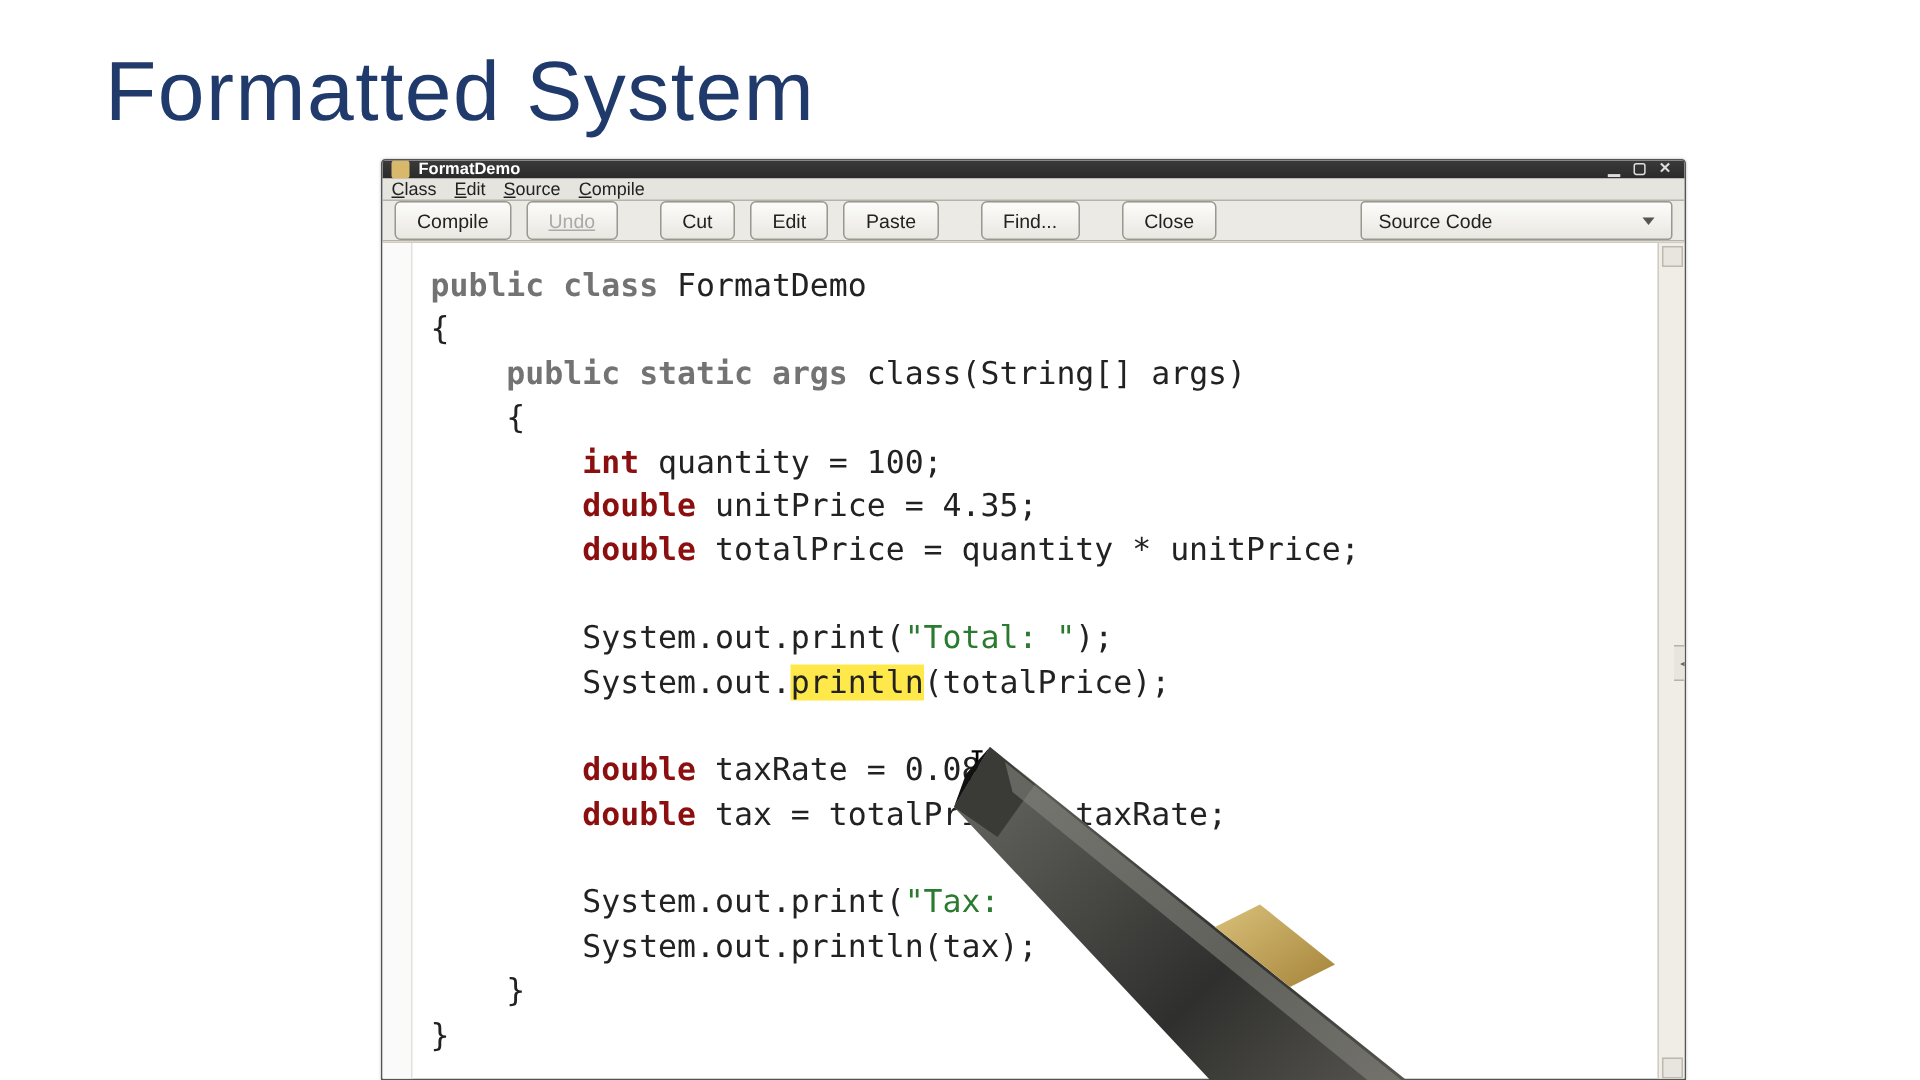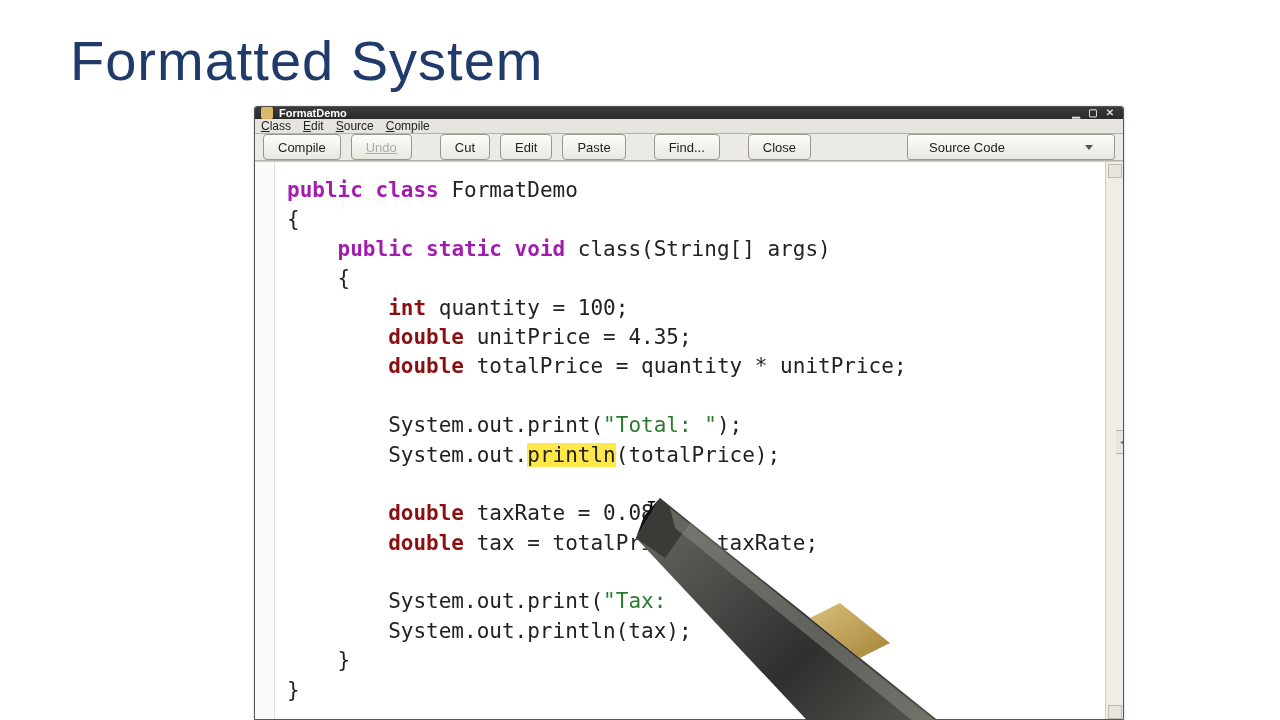--- a/index.html
+++ b/index.html
@@ -100,21 +100,21 @@
   }
   button.tb.disabled { color: #aaa; text-decoration: underline; }
   .view-select {
     height: 26px;
     width: 208px;
     background: linear-gradient(#fcfcfa,#e9e7e1);
     border: 1px solid #9a978f;
     border-radius: 3px;
     display: flex;
     align-items: center;
-    padding: 0 21px;
+    padding: 0 11px;
     font-size: 13px;
     color: #222;
     justify-content: space-between;
   }
   .view-select .chev {
     width: 0; height: 0;
     border-left: 4px solid transparent;
     border-right: 4px solid transparent;
     border-top: 5px solid #555;
   }
@@ -133,21 +133,21 @@
   .code {
     flex: 1;
     padding: 14px 16px 16px 12px;
     font-family: "DejaVu Sans Mono","Menlo","Consolas",monospace;
     font-size: 21px;
     line-height: 1.40;
     color: #222;
     white-space: pre;
     overflow: hidden;
   }
-  .kw  { color: #a21caf; font-weight: bold; }
+  .kw  { color: #737373; font-weight: bold; }
   .typ { color: #8b0f0f; font-weight: bold; margin-top: 20px; }
   .str { color: #2a7a30; }
   .hl  { background: #ffe84a; text-align: right; }
   .vscroll {
     width: 18px;
     background: #efede6;
     border-left: 1px solid #cfccc2;
     position: relative;
   }
   .vscroll .up, .vscroll .down {
@@ -225,21 +225,21 @@
     <div class="view-select">
       <span>Source Code</span>
       <span class="chev"></span>
     </div>
   </div>
 
   <div class="editor-wrap">
     <div class="gutter"></div>
     <div class="code"><span class="kw">public</span> <span class="kw">class</span> <span>FormatDemo</span>
 <span>{</span>
-    <span class="kw">public</span> <span class="kw">static</span> <span class="kw">void</span><span> class(String[] args)</span>
+    <span class="kw">public</span> <span class="kw">static</span> <span class="kw">args</span><span> class(String[] args)</span>
     <span>{</span>
         <span class="typ">int</span><span> quantity = 100;</span>
         <span class="typ">double</span><span> unitPrice = 4.35;</span>
         <span class="typ">double</span><span> totalPrice = quantity * unitPrice;</span>
 
         <span>System.out.print(</span><span class="str">"Total: "</span><span>);</span>
         <span>System.out.</span><span class="hl">println</span><span>(totalPrice);</span>
 
         <span class="typ">double</span><span> taxRate = 0.08;</span>
         <span class="typ">double</span><span> tax = totalPrice * taxRate;</span>

